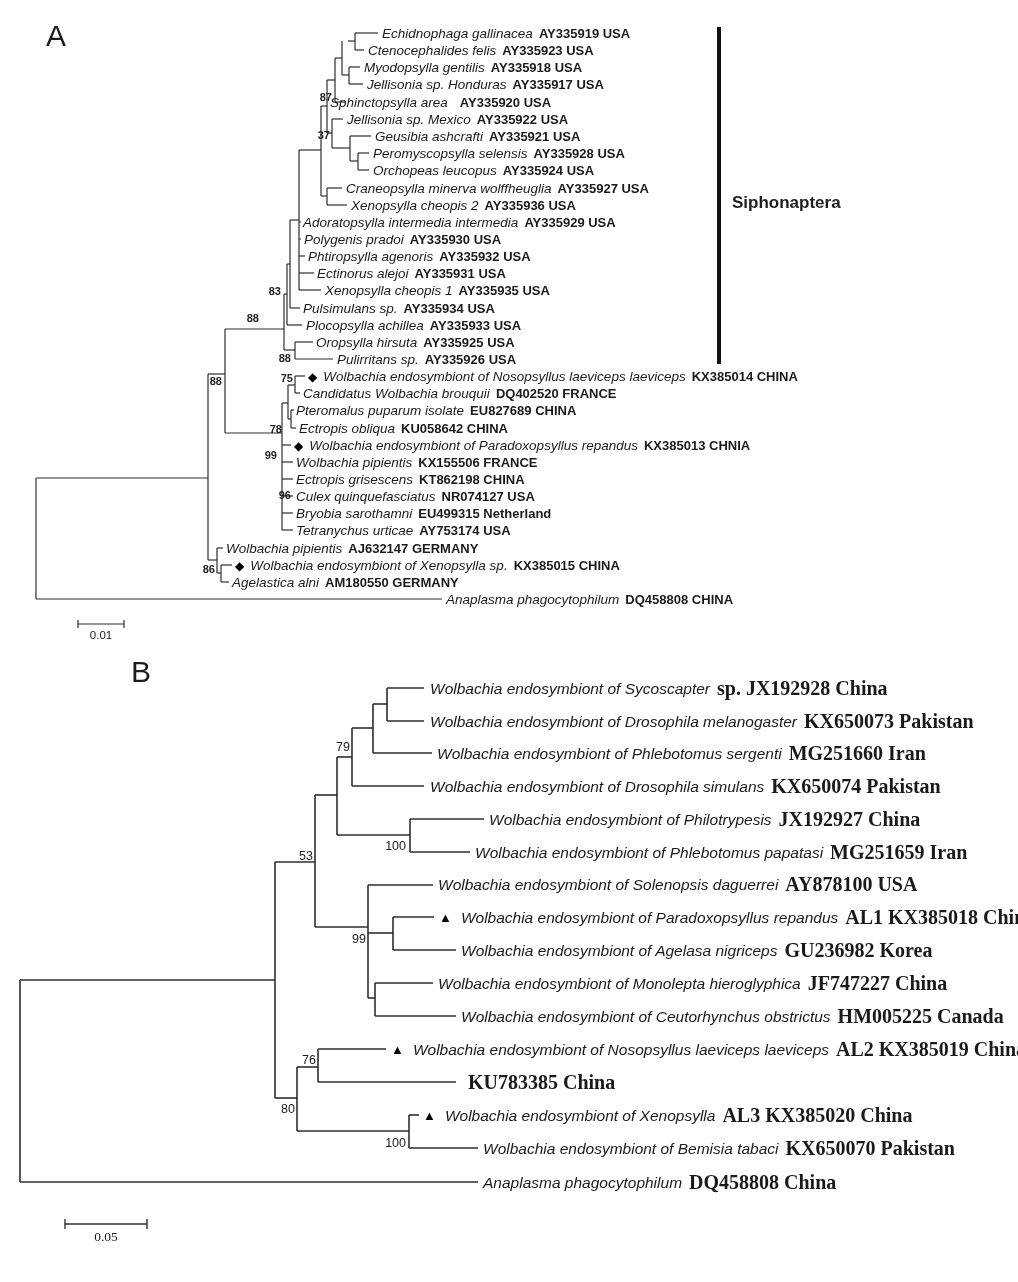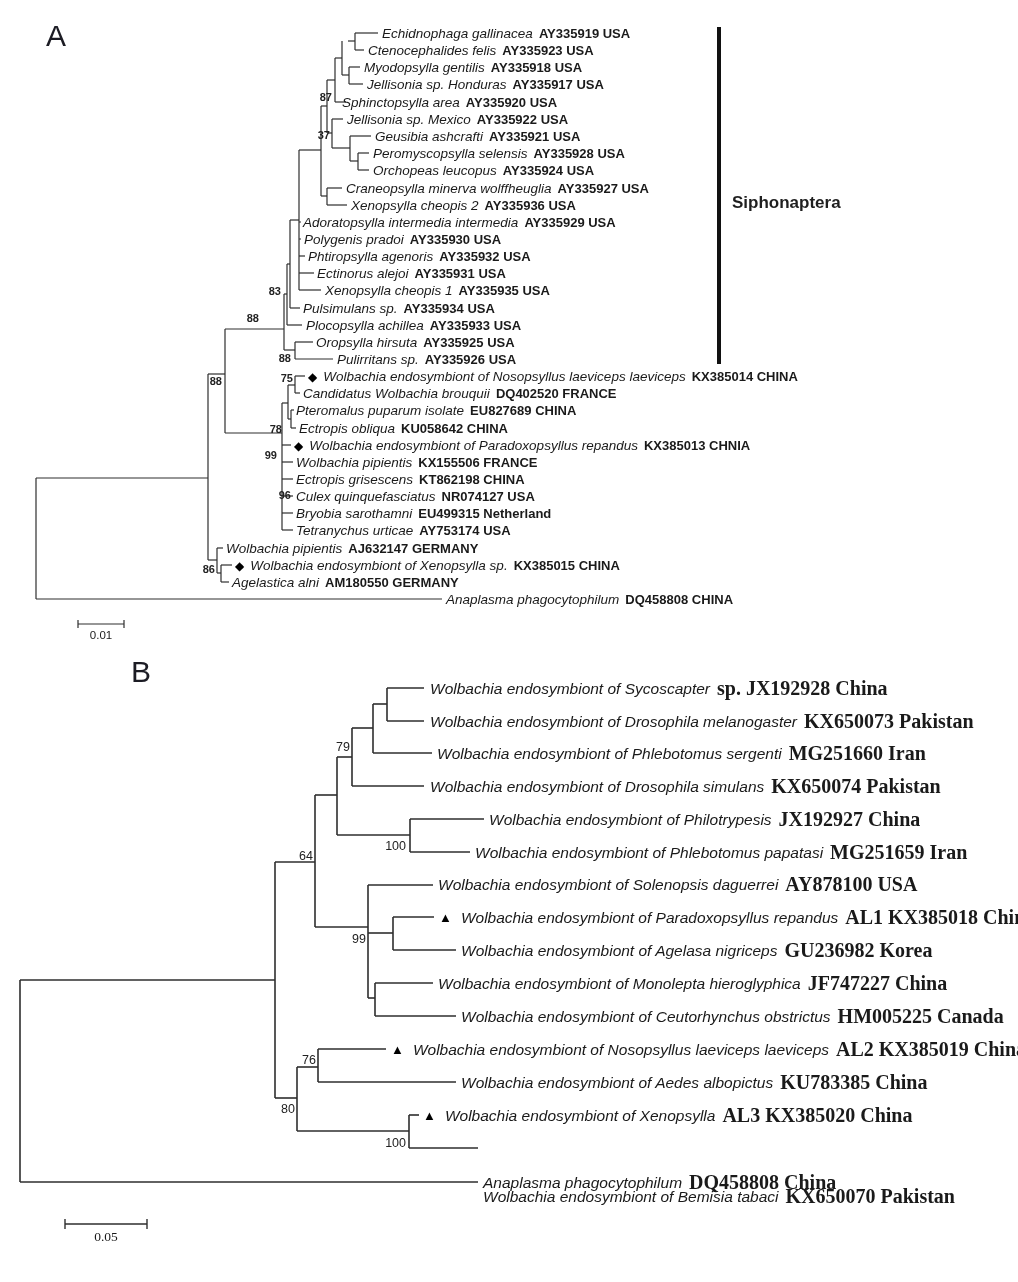--- a/index.html
+++ b/index.html
@@ -211,21 +211,21 @@
         <span class="acc">AY335923 USA</span>
       </div>
       <div class="tip tip-a" style="left: 364px; top: 67px;">
         <span class="sci">Myodopsylla gentilis</span>
         <span class="acc">AY335918 USA</span>
       </div>
       <div class="tip tip-a" style="left: 367px; top: 84px;">
         <span class="sci">Jellisonia sp. Honduras</span>
         <span class="acc">AY335917 USA</span>
       </div>
-      <div class="tip tip-a" style="left: 342px; top: 102px;">
+      <div class="tip tip-a" style="left: 330px; top: 102px; gap: 6px;">
         <span class="sci">Sphinctopsylla area</span>
         <span class="acc">AY335920 USA</span>
       </div>
       <div class="tip tip-a" style="left: 347px; top: 119px;">
         <span class="sci">Jellisonia sp. Mexico</span>
         <span class="acc">AY335922 USA</span>
       </div>
       <div class="tip tip-a" style="left: 375px; top: 136px;">
         <span class="sci">Geusibia ashcrafti</span>
         <span class="acc">AY335921 USA</span>
@@ -387,29 +387,28 @@
       <div class="tip tip-b" style="left: 461px; top: 1016px;">
         <span class="sci">Wolbachia endosymbiont of Ceutorhynchus obstrictus</span>
         <span class="acc">HM005225 Canada</span>
       </div>
       <div class="tip tip-b" style="left: 391px; top: 1049px;">
         <span class="marker">▲</span>
         <span class="sci">Wolbachia endosymbiont of Nosopsyllus laeviceps laeviceps</span>
         <span class="acc">AL2 KX385019 China</span>
       </div>
       <div class="tip tip-b" style="left: 461px; top: 1082px;">
-        <span class="sci">Wolbachia endosymbiont of Aedes albopictus</span>
         <span class="acc">KU783385 China</span>
       </div>
       <div class="tip tip-b" style="left: 423px; top: 1115px;">
         <span class="marker">▲</span>
         <span class="sci">Wolbachia endosymbiont of Xenopsylla</span>
         <span class="acc">AL3 KX385020 China</span>
       </div>
-      <div class="tip tip-b" style="left: 483px; top: 1196px;">
+      <div class="tip tip-b" style="left: 483px; top: 1148px;">
         <span class="sci">Wolbachia endosymbiont of Bemisia tabaci</span>
         <span class="acc">KX650070 Pakistan</span>
       </div>
       <div class="tip tip-b" style="left: 483px; top: 1182px;">
         <span class="sci">Anaplasma phagocytophilum</span>
         <span class="acc">DQ458808 China</span>
       </div>
     </div>
   <div id="bs-a">
       <span class="bs bs-a" style="left: 332px; top: 97px;">87</span>
@@ -419,21 +418,21 @@
       <span class="bs bs-a" style="left: 291px; top: 358px;">88</span>
       <span class="bs bs-a" style="left: 222px; top: 381px;">88</span>
       <span class="bs bs-a" style="left: 293px; top: 378px;">75</span>
       <span class="bs bs-a" style="left: 282px; top: 429px;">78</span>
       <span class="bs bs-a" style="left: 277px; top: 455px;">99</span>
       <span class="bs bs-a" style="left: 291px; top: 495px;">96</span>
       <span class="bs bs-a" style="left: 215px; top: 569px;">86</span>
     </div>
   <div id="bs-b">
       <span class="bs bs-b" style="left: 350px; top: 747px;">79</span>
-      <span class="bs bs-b" style="left: 313px; top: 856px;">64</span>
+      <span class="bs bs-b" style="left: 313px; top: 856px;">53</span>
       <span class="bs bs-b" style="left: 406px; top: 846px;">100</span>
       <span class="bs bs-b" style="left: 366px; top: 939px;">99</span>
       <span class="bs bs-b" style="left: 316px; top: 1060px;">76</span>
       <span class="bs bs-b" style="left: 295px; top: 1109px;">80</span>
       <span class="bs bs-b" style="left: 406px; top: 1143px;">100</span>
     </div>
 
   <div class="scale-label scale-a" style="left:101px;top:629px;">0.01</div>
   <div class="scale-label scale-b" style="left:106px;top:1229px;">0.05</div>
 </div>

